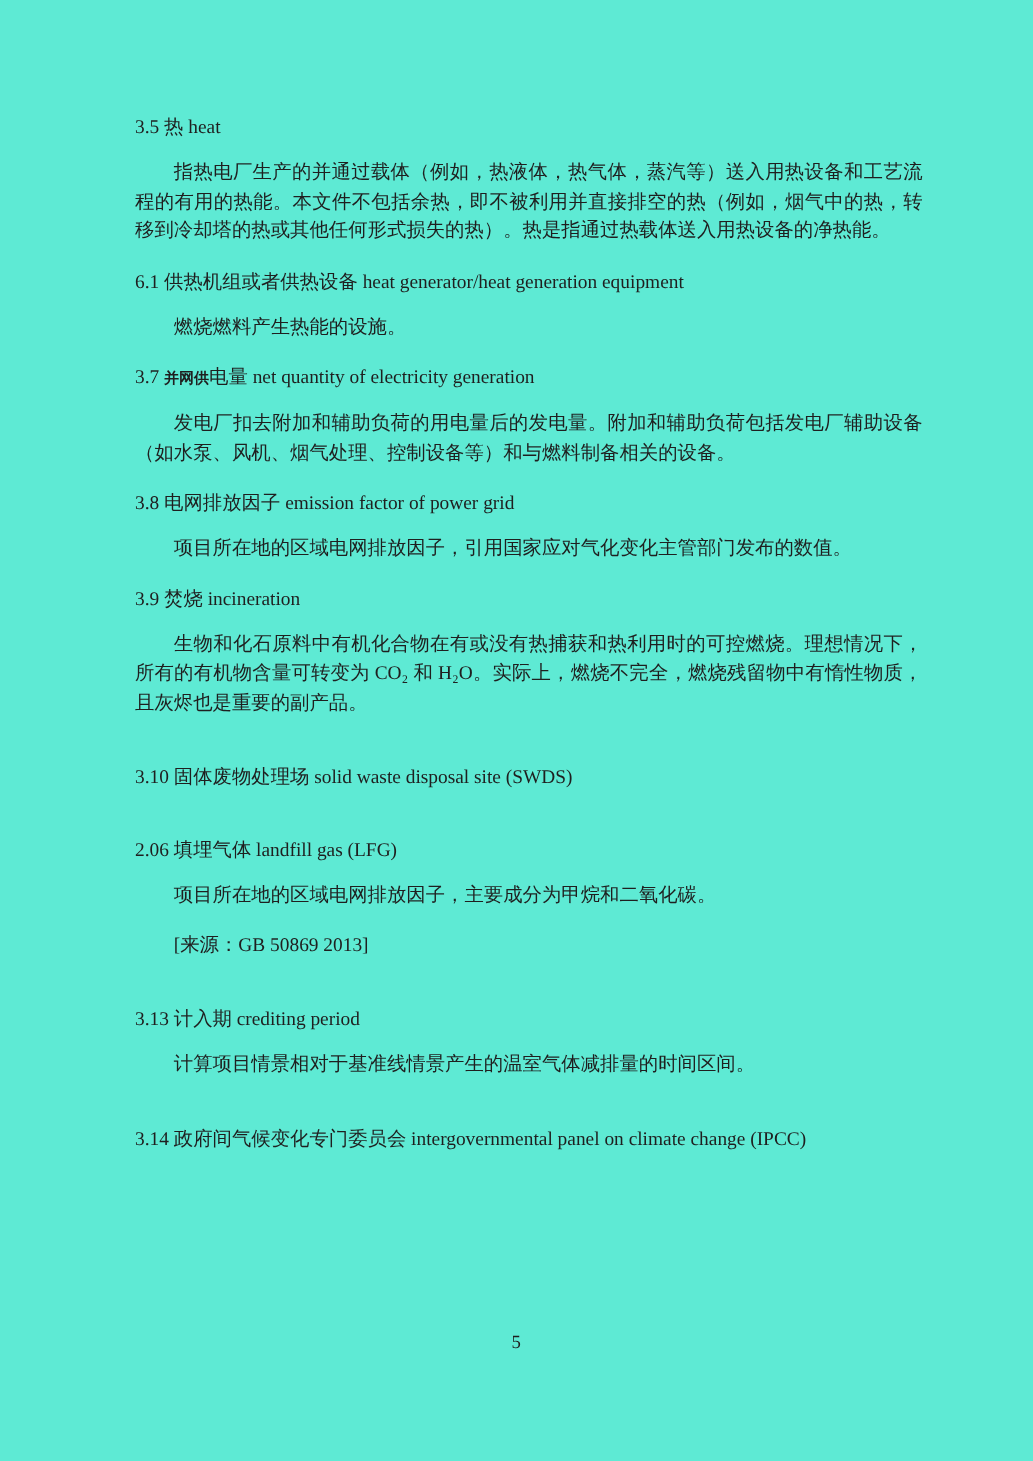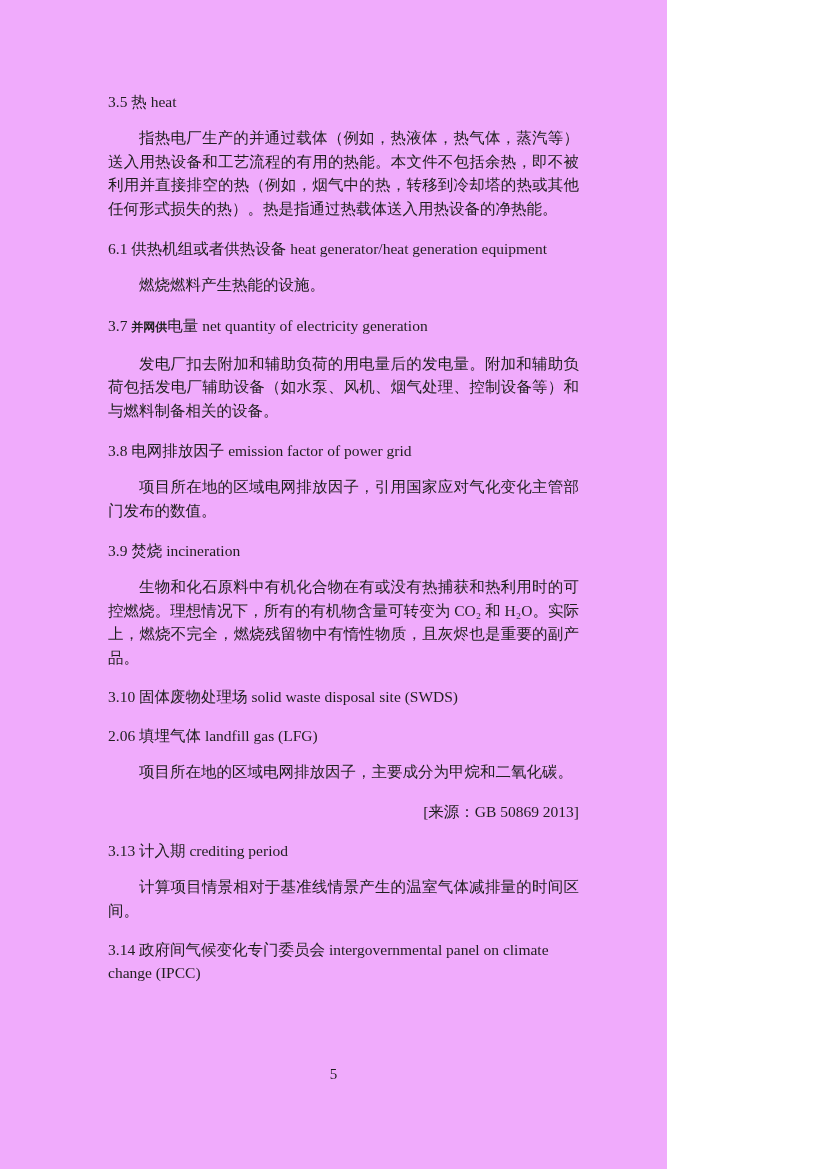--- a/index.html
+++ b/index.html
@@ -2,39 +2,39 @@
 <html><head>
 <meta charset="utf-8">
 <style>
   html, body {
     margin: 0;
     padding: 0;
     background: #ffffff;
   }
   .page {
     position: relative;
-    width: 667px;
+    width: 826px;
     height: 1169px;
-    background: #f0abfc;
+    background: #5eead4;
     overflow: hidden;
     font-family: "Liberation Serif", "DejaVu Serif", serif;
     color: #1f1f1f;
     font-size: 15.5px;
   }
   .content {
     padding: 90px 88px 0 108px;
   }
   .sec {
     margin-top: 17px;
   }
   .sec.first {
     margin-top: 0;
   }
   .sec.big {
-    margin-top: 16px;
+    margin-top: 36px;
   }
   .heading {
     font-size: 15.5px;
     font-weight: normal;
     line-height: 23px;
     margin: 0 0 13px 0;
     text-align: left;
   }
   .term-bold {
     font-weight: bold;
@@ -45,21 +45,20 @@
     margin: 0;
     line-height: 23.5px;
     text-align: justify;
     text-indent: 2em;
     word-break: break-all;
   }
   .source {
     margin: 16px 0 0 0;
     line-height: 23.5px;
     text-indent: 2em;
-    text-align: right;
   }
   .footer {
     position: absolute;
     top: 1064px;
     left: 0;
     right: 0;
     text-align: center;
     font-size: 15px;
     line-height: 20px;
   }

